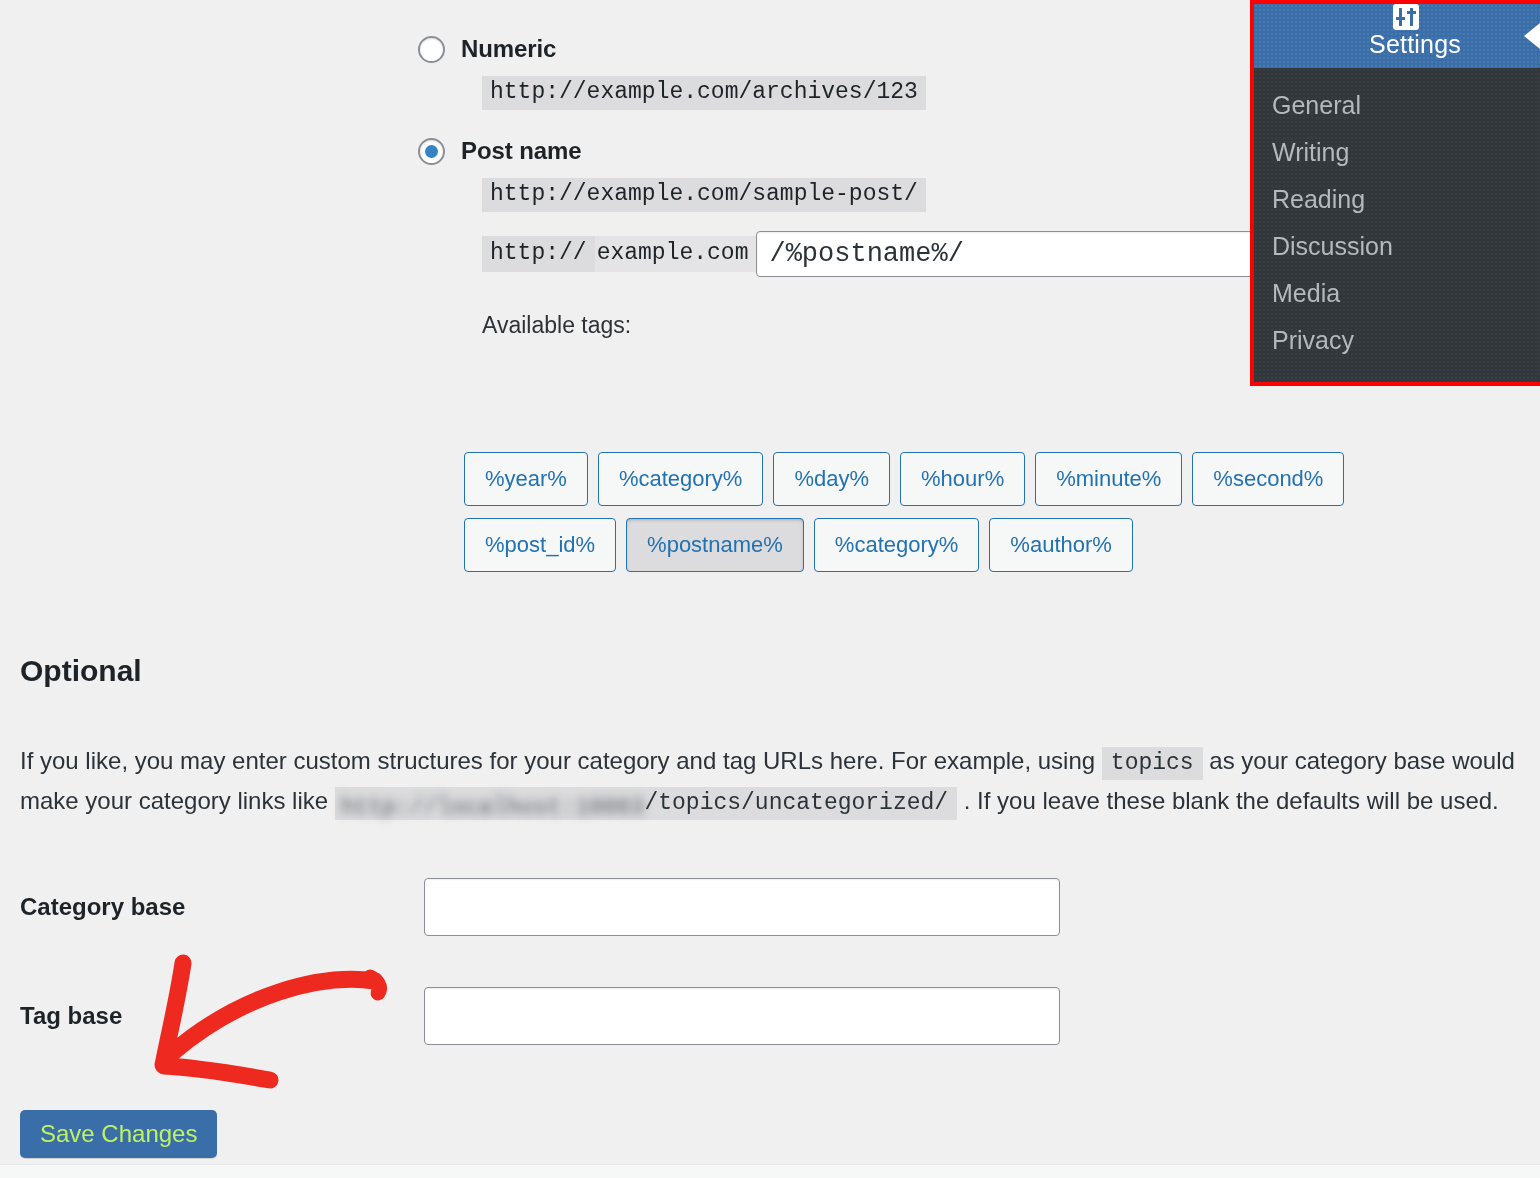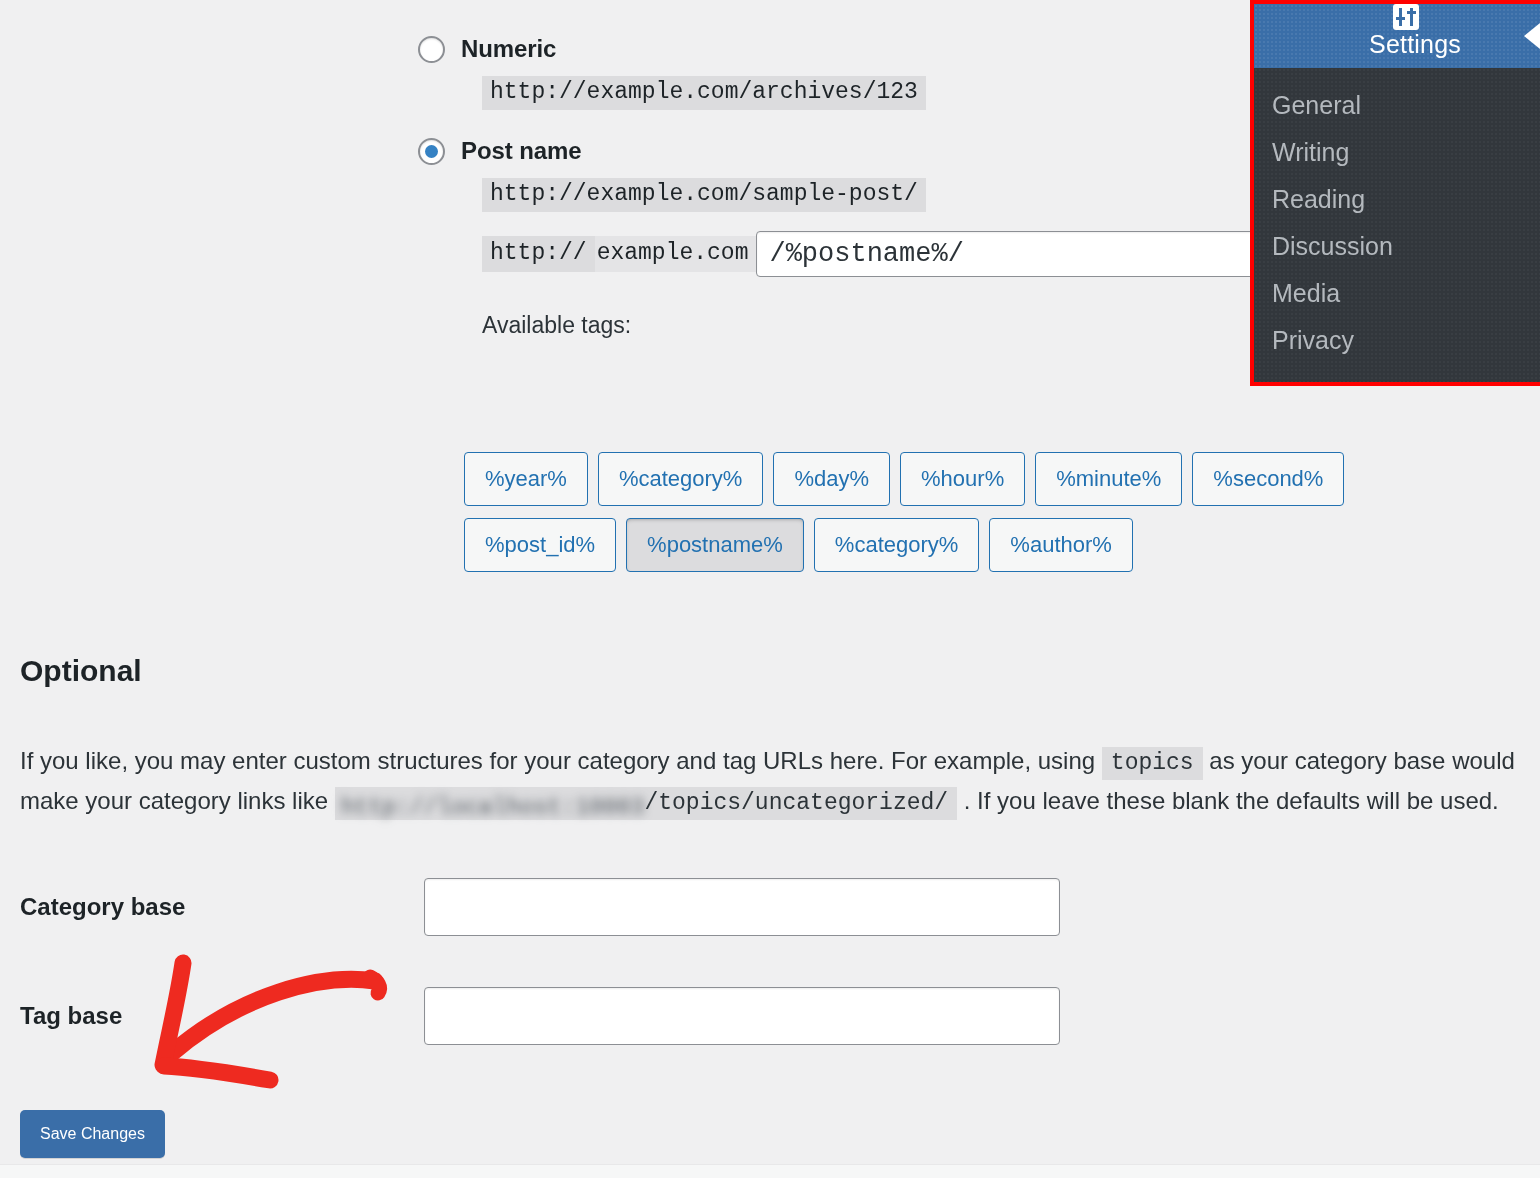--- a/index.html
+++ b/index.html
@@ -213,23 +213,23 @@
 
   
   .save-btn {
     position: absolute;
     left: 20px;
     top: 1110px;
     background: #3858a0;
     background: #3a6ea8;
     border: none;
     border-radius: 5px;
-    color: #ffffff;
+    color: #bef264;
     font-family: "Liberation Sans", sans-serif;
-    font-size: 16px;
+    font-size: 24px;
     height: 48px;
     padding: 0 20px;
     cursor: pointer;
     box-shadow: 0 1px 0 rgba(0,0,0,.12);
   }
 
   
   .arrow-anno {
     position: absolute;
     left: 120px;

